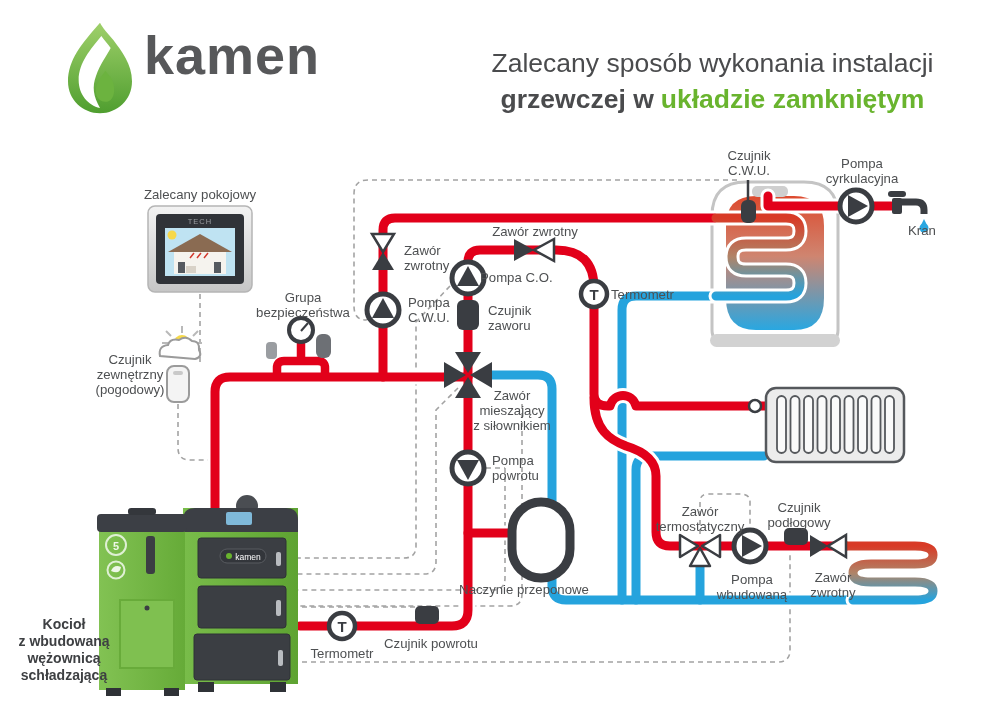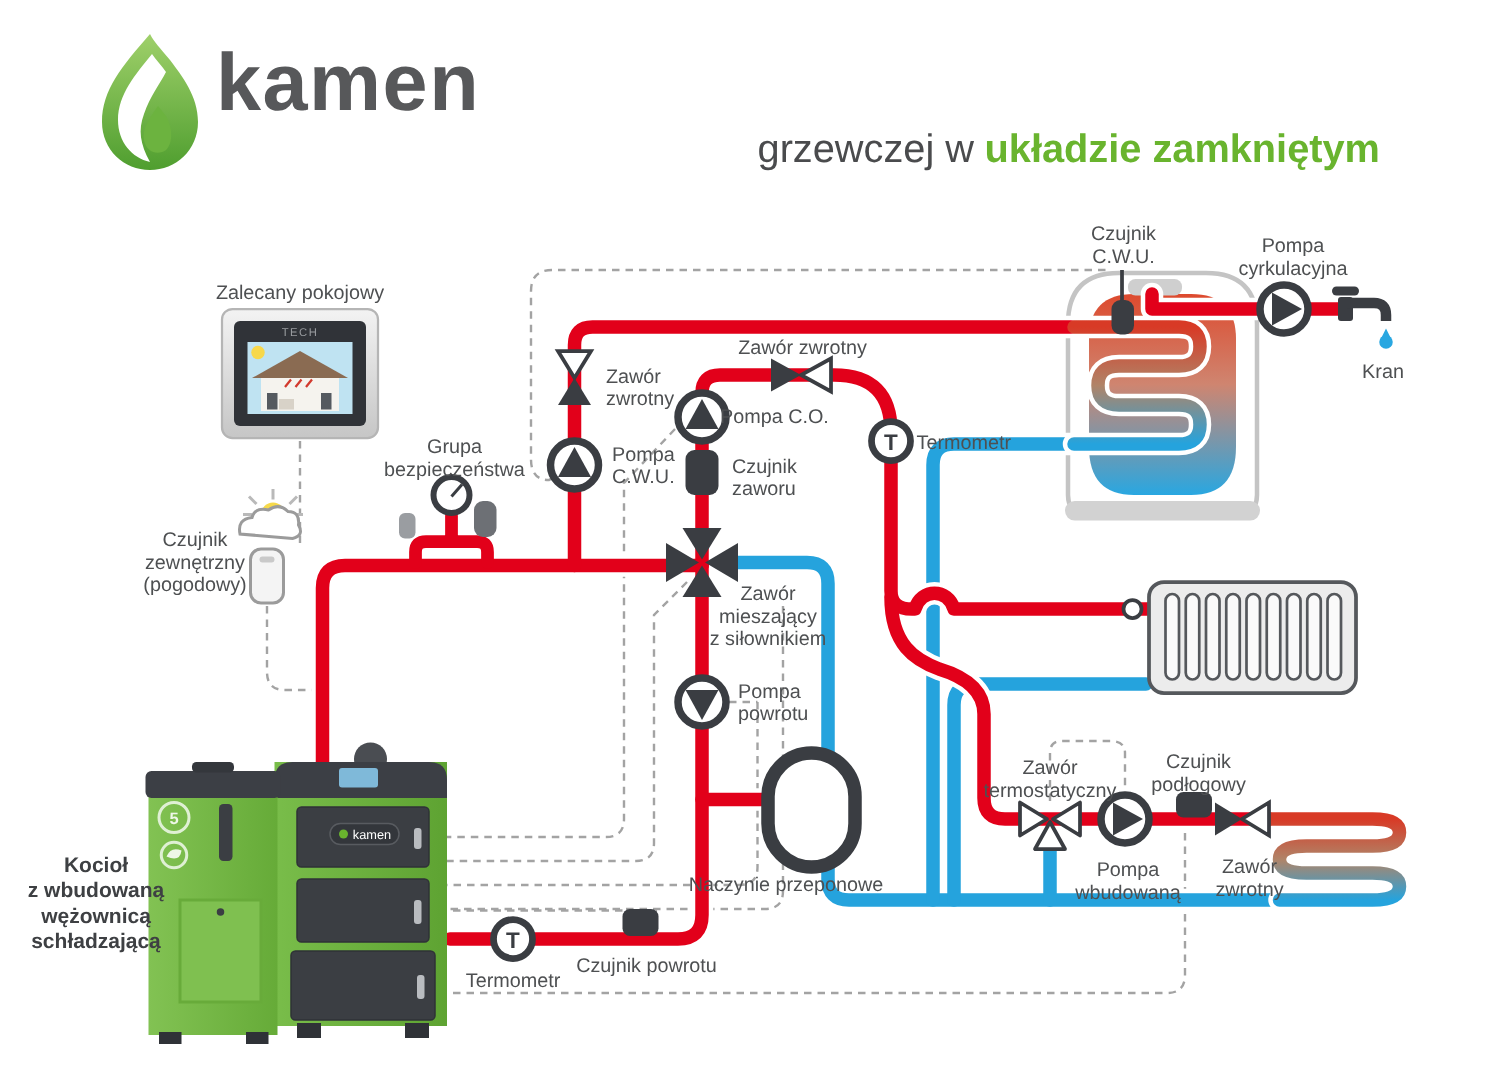--- a/index.html
+++ b/index.html
@@ -3,49 +3,50 @@
 <meta charset="utf-8">
 <style>
   html,body{margin:0;padding:0;background:#fff;}
   #stage{position:relative;width:948px;height:720px;background:#fff;overflow:hidden;
          font-family:"Liberation Sans",sans-serif;}
   #pipes{position:absolute;left:0;top:0;}
   .lbl{position:absolute;font-size:13.2px;line-height:15px;color:#4e5052;text-align:center;
        white-space:nowrap;transform:translateX(-50%);}
   .lbl-left{position:absolute;font-size:13.2px;line-height:15px;color:#4e5052;text-align:left;
        white-space:nowrap;}
-  .lbl-bold{font-weight:bold;color:#3e4043;font-size:14px;line-height:17px;}
+  .lbl-bold{font-weight:bold;color:#3e4043;font-size:14px;line-height:17px;margin-top:48px;}
   .brand-word{position:absolute;left:144px;top:24px;font-size:54px;font-weight:bold;
        color:#57585a;letter-spacing:1px;}
   .brand-tag{position:absolute;left:150px;top:92px;width:214px;text-align:right;
        font-size:16px;color:#57585a;letter-spacing:.4px;}
   .title{position:absolute;left:440px;top:48px;width:545px;text-align:center;
        font-size:26.5px;color:#4a4b4d;}
   .title .hl{font-weight:bold;}
-  .title .pre{margin-right:7px;}
+  .title .pre{margin-right:7px;font-weight:bold;}
   .t2{top:84px;}
 </style>
 </head>
 <body>
 
 <div id="stage">
 
   <svg style="position:absolute;left:60px;top:20px" width="80" height="96" viewBox="0 0 60 72">
     <defs>
       <linearGradient id="flameGrad" x1="0" y1="0" x2="0" y2="1">
         <stop offset="0" stop-color="#9fd06a"></stop>
           <stop offset="1" stop-color="#4f9e2f"></stop>
       </linearGradient>
     </defs>
     <path d="M30,2 C16,18 6,30 6,46 C6,60 17,70 30,70 C43,70 54,60 54,46 C54,33 46,23 40,15 C35,9 32,6 30,2 Z" fill="url(#flameGrad)"></path>
     <path d="M31,12 C23,22 14,32 14,45 C14,56 21,64 30,66 C25,57 24,50 27,42 C30,33 35,27 38,21 C36,18 33,15 31,12 Z" fill="#ffffff"></path>
     <path d="M34,38 C29,45 26,50 27,55 C28,61 34,63 38,60 C42,56 41,48 38,43 Z" fill="#6cb33f"></path>
   </svg>
   <div class="brand-word">kamen</div>
 
+  <div class="title">Zalecany sposób wykonania instalacji</div>
   <div class="title t2">
     <span class="pre">grzewczej w</span><span class="hl" style="color:#69b42e">układzie zamkniętym</span>
   </div>
 
   <svg id="pipes" width="1000" height="720" viewBox="0 0 1000 720">
     <defs>
       <linearGradient id="tankGrad" x1="0" y1="196" x2="0" y2="330" gradientUnits="userSpaceOnUse">
         <stop offset="0" stop-color="#dd4a2e"></stop>
           <stop offset="0.45" stop-color="#cf8570"></stop>
           <stop offset="1" stop-color="#29a7e1"></stop>
@@ -364,21 +365,21 @@
   <div class="lbl" style="left:749px;top:148px">
     <div>Czujnik</div>
       <div>C.W.U.</div>
   </div>
 
   <div class="lbl" style="left:862px;top:156px">
     <div>Pompa</div>
       <div>cyrkulacyjna</div>
   </div>
 
-  <div class="lbl" style="left:922px;top:240px">Kran</div>
+  <div class="lbl" style="left:922px;top:223px">Kran</div>
 
   <div class="lbl" style="left:700px;top:504px">
     <div>Zawór</div>
       <div>termostatyczny</div>
   </div>
 
   <div class="lbl" style="left:752px;top:572px">
     <div>Pompa</div>
       <div>wbudowaną</div>
   </div>

